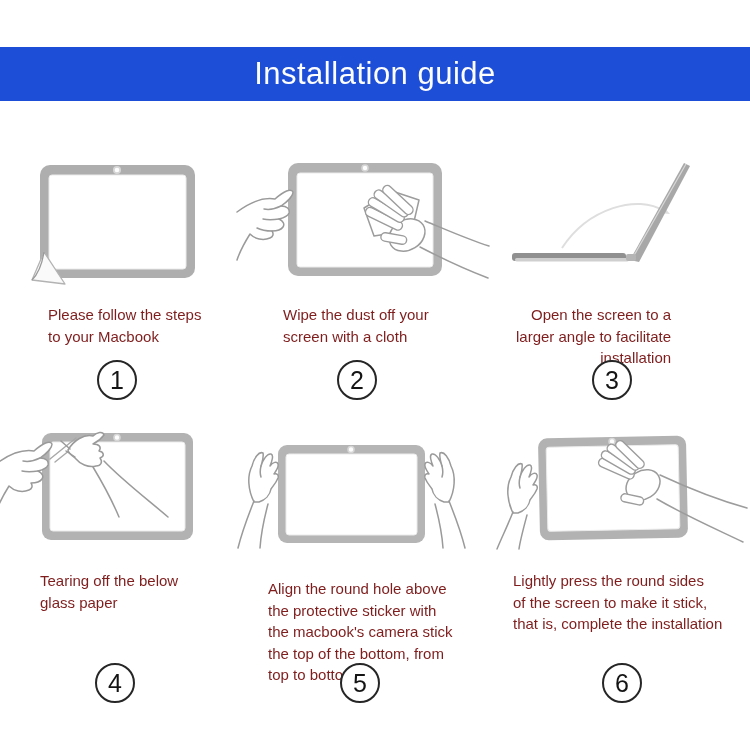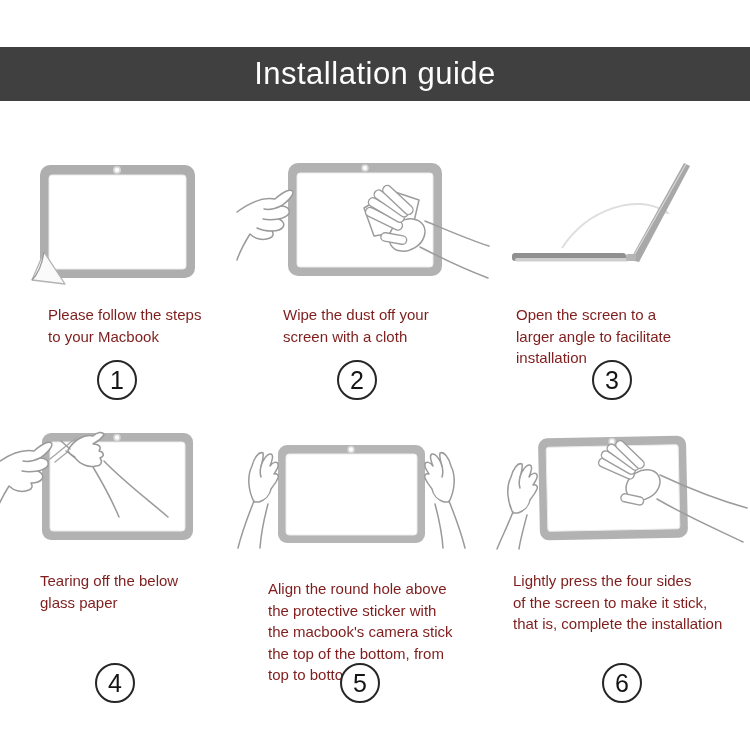--- a/index.html
+++ b/index.html
@@ -1,34 +1,34 @@
 <!DOCTYPE html>
 <html><head>
 <meta charset="utf-8">
 <style>
   html,body{margin:0;padding:0;background:#ffffff;}
   #canvas{
     position:relative;width:750px;height:750px;background:#ffffff;overflow:hidden;
     font-family:"Liberation Sans", sans-serif;
   }
   .banner{
-    position:absolute;left:0;top:47px;width:750px;height:54px;background:#404040;
+    position:absolute;left:0;top:47px;width:750px;height:54px;background:#1d4ed8;
     display:flex;align-items:center;justify-content:center;
   }
   .banner-title{color:#fdfdfd;font-size:31px;letter-spacing:.5px;}
   .illus{position:absolute;overflow:visible;}
   .caption{
     position:absolute;font-size:15px;line-height:21.6px;color:#7f1d1d;white-space:nowrap;margin-top:16px;
   }
   .badge{
     position:absolute;width:36px;height:36px;border:2px solid #262626;border-radius:50%;
     display:flex;align-items:center;justify-content:center;
     font-size:25px;color:#141414;box-sizing:content-box;background:#fff;
   }
-  .cap1{left:48px;top:288px;} .cap2{left:283px;top:288px;} .cap3{left:516px;top:288px;}
+  .cap1{left:48px;top:288px;} .cap2{left:283px;top:288px;} .cap3{left:516px;top:288px;text-align:right;}
   .cap4{left:40px;top:554px;} .cap5{left:268px;top:562px;} .cap6{left:513px;top:554px;}
   .b1{left:97px;top:360px;} .b2{left:337px;top:360px;} .b3{left:592px;top:360px;}
   .b4{left:95px;top:663px;} .b5{left:340px;top:663px;} .b6{left:602px;top:663px;}
   .s1{left:28px;top:150px;} .s2{left:235px;top:148px;} .s3{left:490px;top:150px;}
   .s4{left:0px;top:420px;}  .s5{left:230px;top:420px;} .s6{left:483px;top:415px;}
 </style>
 </head>
 <body>
 
 <div id="canvas">
@@ -173,21 +173,21 @@
     <div>glass paper</div>
   </div>
   <div class="caption cap5">
     <div>Align the round hole above</div>
     <div>the protective sticker with</div>
     <div>the macbook's camera stick</div>
     <div>the top of the bottom, from</div>
     <div>top to bottom</div>
   </div>
   <div class="caption cap6">
-    <div>Lightly press the four sides</div>
+    <div>Lightly press the round sides</div>
     <div>of the screen to make it stick,</div>
     <div>that is, complete the installation</div>
   </div>
 
   <div class="badge b1">
     <span>1</span>
   </div>
   <div class="badge b2">
     <span>2</span>
   </div>

